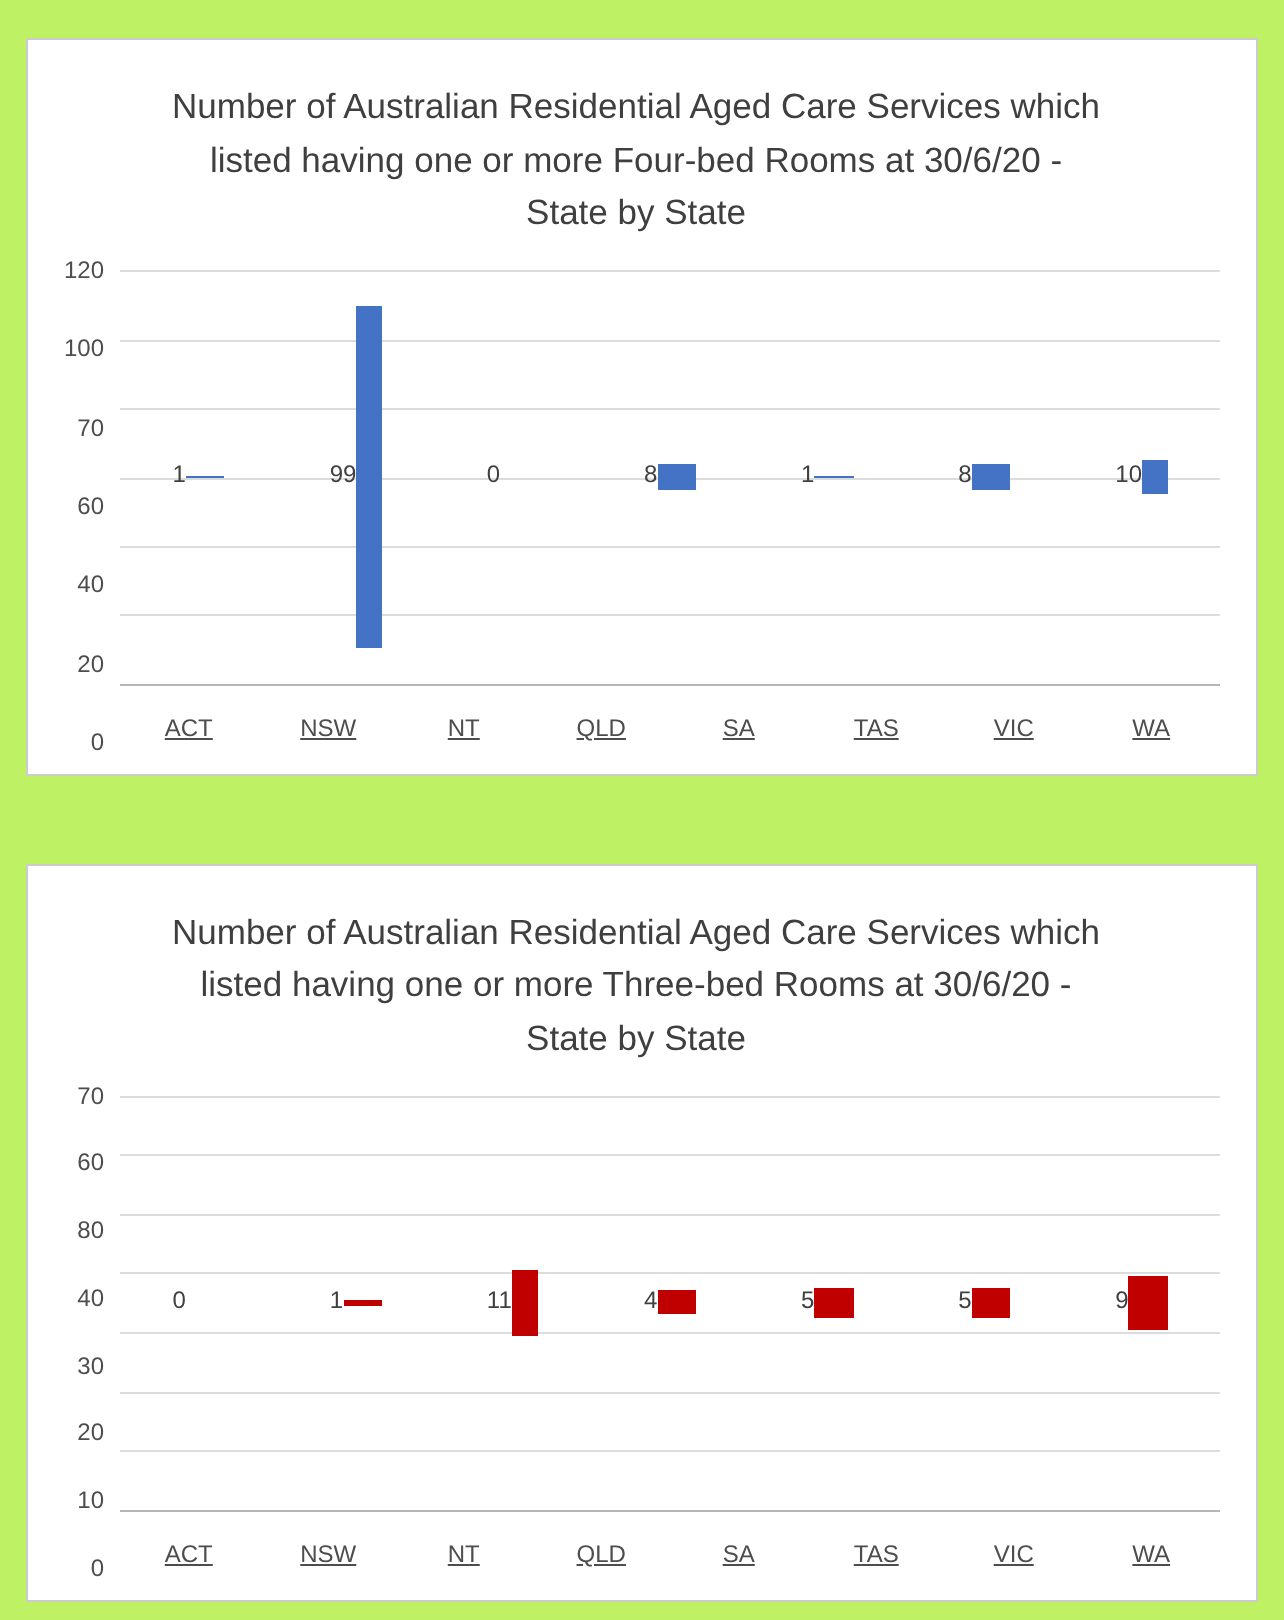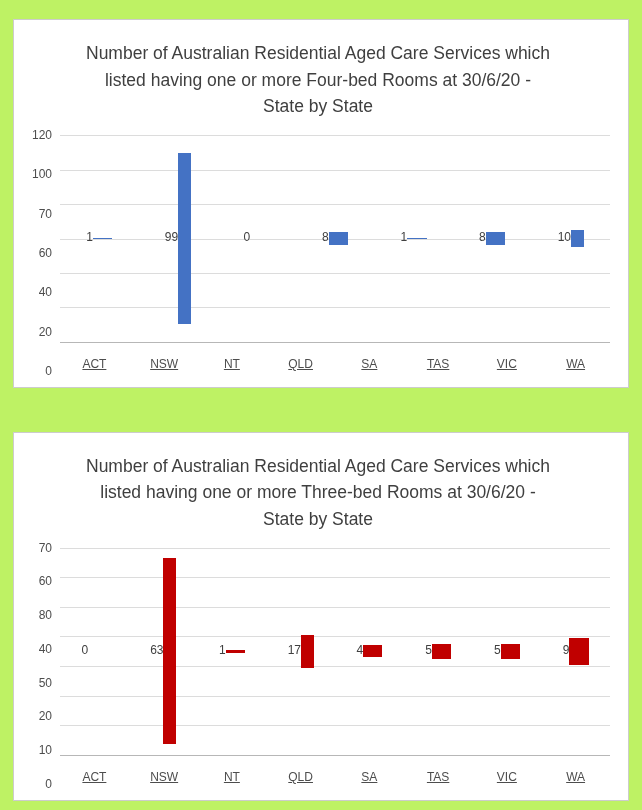--- a/index.html
+++ b/index.html
@@ -161,48 +161,44 @@
   </section>
 
   <section class="chart-card">
     <h2 class="chart-title">Number of Australian Residential Aged Care Services which listed having one or more Three-bed Rooms at 30/6/20 - State by State</h2>
     <div class="chart-body">
       <div class="y-axis">
           <div class="ytick" style="top: 0%;">70</div>
           <div class="ytick" style="top: 14.2857%;">60</div>
           <div class="ytick" style="top: 28.5714%;">80</div>
           <div class="ytick" style="top: 42.8571%;">40</div>
-          <div class="ytick" style="top: 57.1429%;">50</div>
+          <div class="ytick" style="top: 57.1429%;">30</div>
           <div class="ytick" style="top: 71.4286%;">20</div>
           <div class="ytick" style="top: 85.7143%;">10</div>
           <div class="ytick" style="top: 100%;">0</div>
         </div>
       <div class="plot-wrap">
         <div class="plot">
             <div class="gridline" style="top: 0%;"></div>
             <div class="gridline" style="top: 14.2857%;"></div>
             <div class="gridline" style="top: 28.5714%;"></div>
             <div class="gridline" style="top: 42.8571%;"></div>
             <div class="gridline" style="top: 57.1429%;"></div>
             <div class="gridline" style="top: 71.4286%;"></div>
             <div class="gridline" style="top: 85.7143%;"></div>
             <div class="col">
               <div class="bar-label">0</div>
               <div class="bar" style="height: 0%; background: rgb(192, 0, 0);"></div>
             </div>
             <div class="col">
-              <div class="bar-label">63</div>
-              <div class="bar" style="height: 90%; background: rgb(192, 0, 0);"></div>
-            </div>
-            <div class="col">
               <div class="bar-label">1</div>
               <div class="bar" style="height: 1.42857%; background: rgb(192, 0, 0);"></div>
             </div>
             <div class="col">
-              <div class="bar-label">17</div>
+              <div class="bar-label">11</div>
               <div class="bar" style="height: 15.7143%; background: rgb(192, 0, 0);"></div>
             </div>
             <div class="col">
               <div class="bar-label">4</div>
               <div class="bar" style="height: 5.71429%; background: rgb(192, 0, 0);"></div>
             </div>
             <div class="col">
               <div class="bar-label">5</div>
               <div class="bar" style="height: 7.14286%; background: rgb(192, 0, 0);"></div>
             </div>

